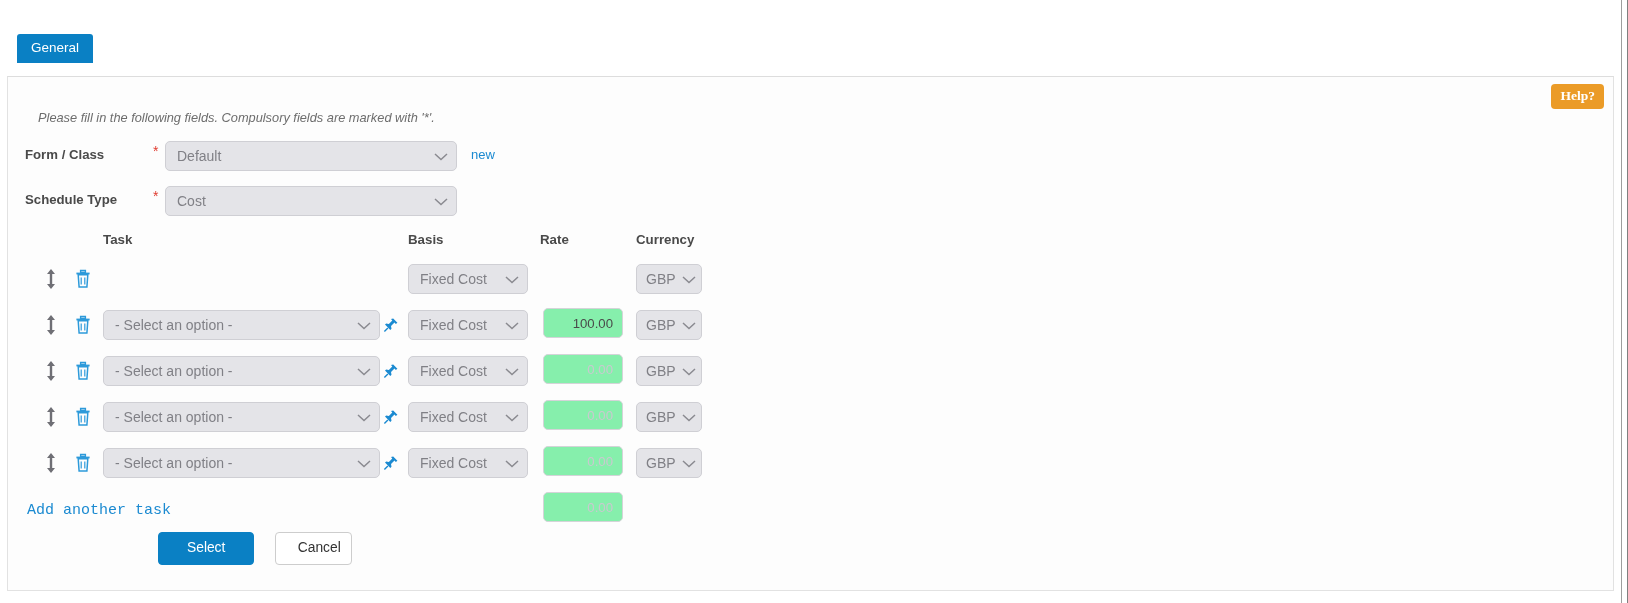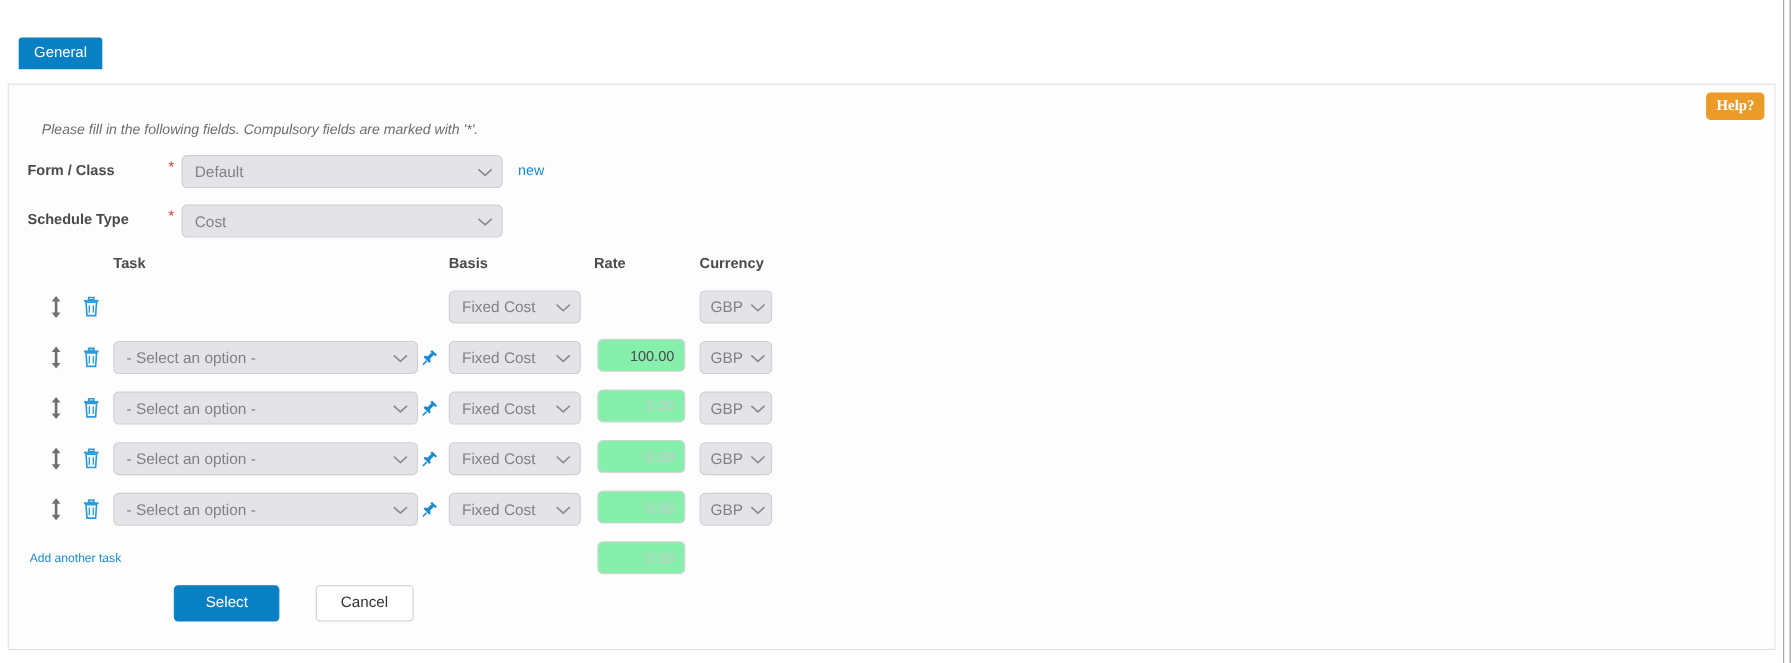--- a/index.html
+++ b/index.html
@@ -224,23 +224,24 @@
     position: absolute;
     left: 611px; top: 0;
     width: 66px;
     padding-left: 9px;
   }
   .sel-currency .caret { right: 5px; }
 
   .add-link {
     position: absolute;
     left: 19px; top: 425px;
-    font-size: 11px;
+    font-size: 15px;
     color: #1b8ad1;
     cursor: pointer;
+    font-family: Liberation Mono, monospace;
   }
 
   .btn-bar {
     position: absolute;
     left: 150px; top: 455px;
   }
   .btn {
     display: inline-block;
     font-size: 13.8px;
     border-radius: 4px;
@@ -252,22 +253,22 @@
   .btn-primary {
     background: #0a80c4;
     color: #ffffff;
     border: 1px solid #0a80c4;
     padding-left: 28px; padding-right: 28px;
   }
   .btn-secondary {
     background: #ffffff;
     color: #333333;
     border: 1px solid #cdcdcd;
-    margin-left: 28px;
-    padding-left: 22px; padding-right: 22px;
+    margin-left: 16px;
+    padding-left: 22px; padding-right: 10px;
   }
 </style>
 </head>
 <body>
 
 <div id="page">
 
 
   <div class="tab-strip">
     <span class="tab">General</span>

